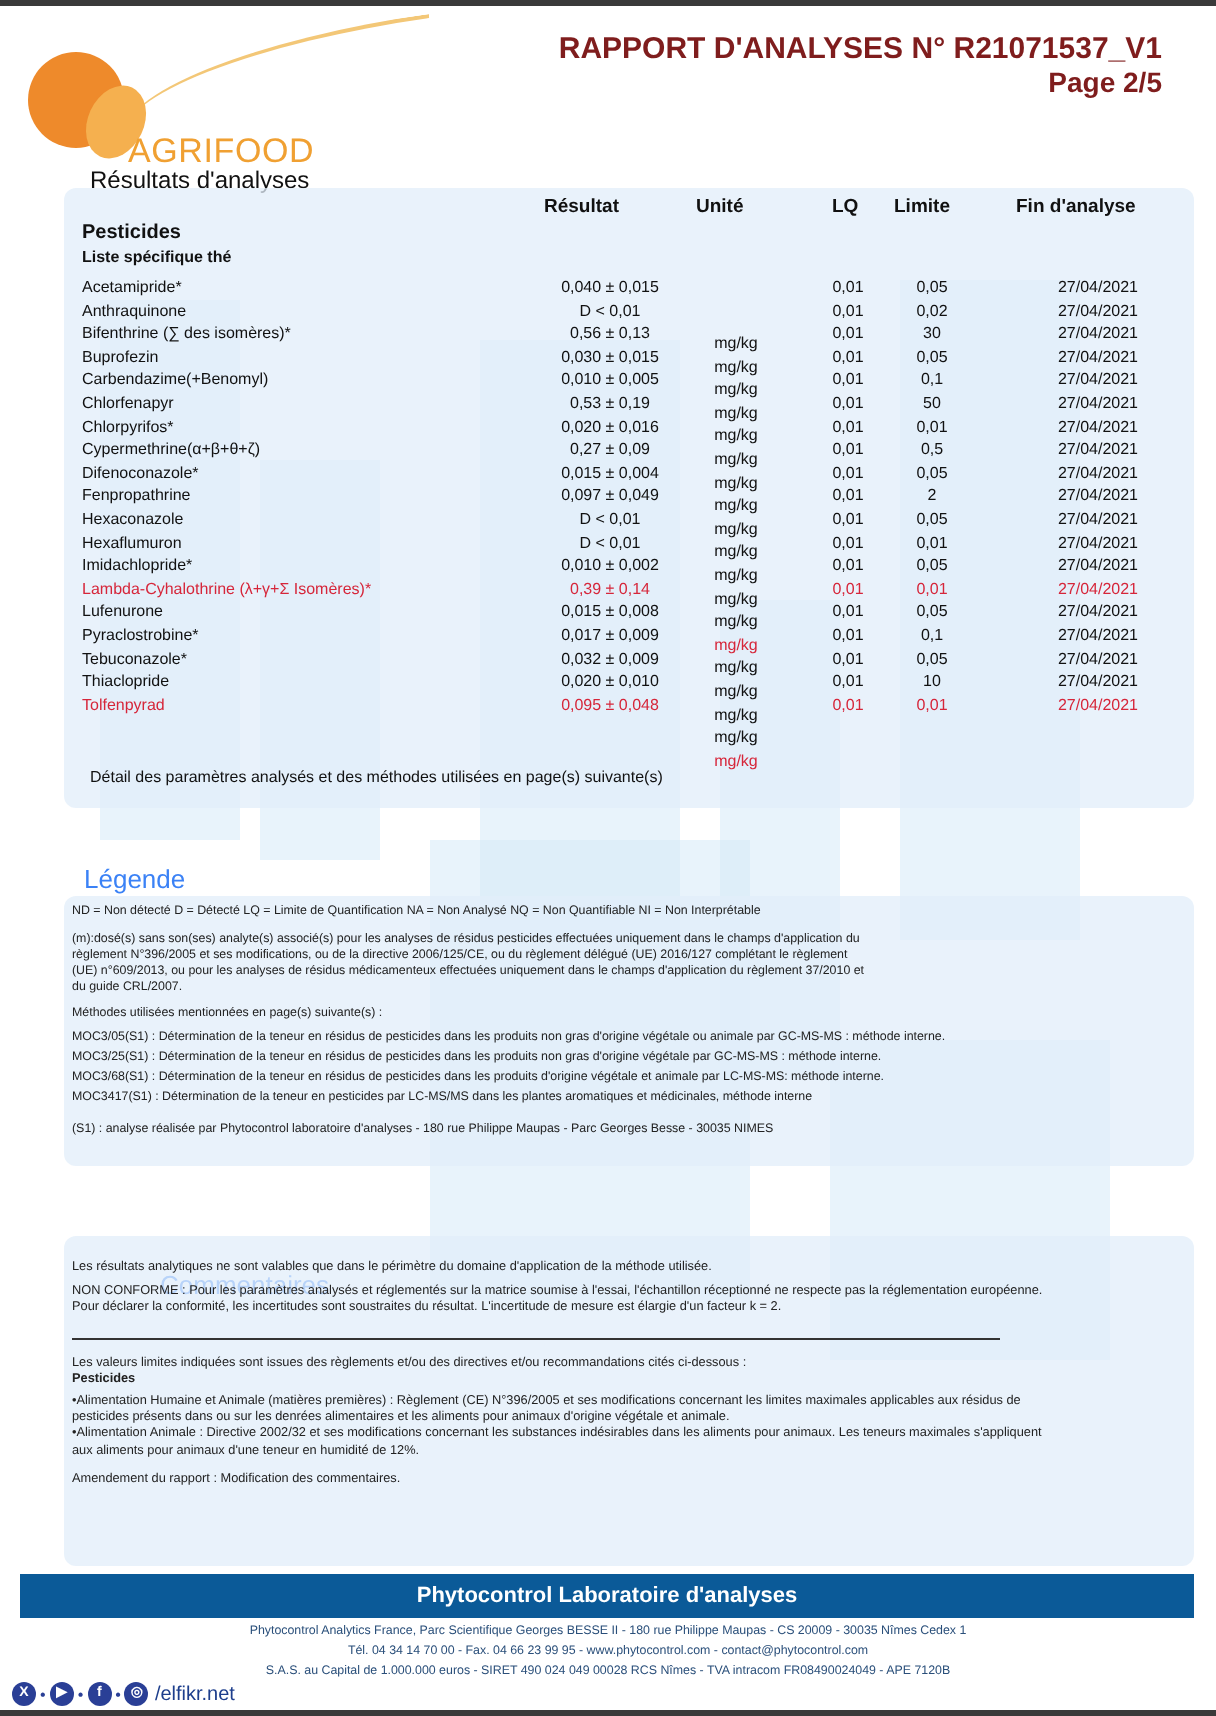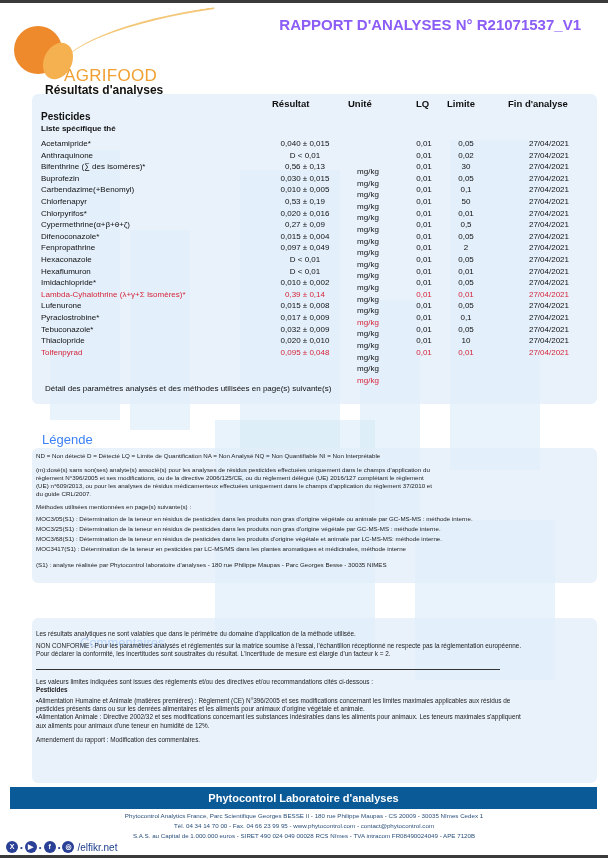--- a/index.html
+++ b/index.html
@@ -11,25 +11,25 @@
   
   .wm { position: absolute; background: #d6e9f8; opacity: 0.55; }
 
   .logo { position: absolute; left: 14px; top: 14px; width: 180px; height: 70px; }
   .logo-circle { position: absolute; left: 0; top: 12px; width: 48px; height: 48px; border-radius: 50%; background: #ee8a2b; }
   .logo-cut { position: absolute; left: 30px; top: 28px; width: 28px; height: 38px; border-radius: 50%; background: #f5b04f; transform: rotate(25deg); }
   .logo-arc { position: absolute; left: 44px; top: 4px; width: 160px; height: 40px; border-top: 2px solid #f3c777; border-radius: 100% 0 0 0; transform: rotate(-8deg); }
   .logo-name { position: absolute; left: 50px; top: 26px; font-size: 24px; font-weight: bold; color: #1f4f82; letter-spacing: -0.3px; }
   .logo-sub { position: absolute; left: 50px; top: 52px; font-size: 17px; color: #f0a032; letter-spacing: 0.3px; }
 
-  .report-head { position: absolute; right: 27px; top: 16px; text-align: right; color: #8b5cf6; font-weight: bold; }
+  .report-head { position: absolute; right: 27px; top: 16px; text-align: right; color: #7f1d1d; font-weight: bold; }
   .report-head .title { font-size: 15px; line-height: 17px; }
   .report-head .line { font-size: 14px; line-height: 17px; }
 
-  .section-title { position: absolute; font-size: 12px; font-weight: bold; color: #111; }
+  .section-title { position: absolute; font-size: 12px; font-weight: normal; color: #111; }
   .big-title { position: absolute; font-size: 13px; color: #3b82f6; }
 
   .panel { position: absolute; background: rgba(225,238,250,0.75); border-radius: 6px; }
 
   .thead { position: absolute; top: 98px; font-size: 9.5px; font-weight: bold; }
   .pest-h { position: absolute; left: 41px; top: 111px; font-size: 10px; font-weight: bold; }
   .pest-sub { position: absolute; left: 41px; top: 124px; font-size: 8px; font-weight: bold; }
 
   .rows { position: absolute; left: 41px; top: 138px; width: 560px; }
   .row { position: relative; height: 11.6px; font-size: 8px; line-height: 11.6px; }
@@ -71,20 +71,21 @@
 
 <div class="logo">
   <div class="logo-arc"></div>
   <div class="logo-circle"></div>
   <div class="logo-cut"></div>
   <div class="logo-sub">AGRIFOOD</div>
 </div>
 
 <div class="report-head">
   <div class="title">RAPPORT D'ANALYSES N° R21071537_V1</div>
+  <div class="line">Page 2/5</div>
 </div>
 
 <div class="section-title" style="left:45px;top:83px;">Résultats d'analyses</div>
 
 <div class="panel" style="left:32px;top:94px;width:565px;height:310px;"></div>
 
 <div class="thead" style="left:272px;">Résultat</div>
 <div class="thead" style="left:348px;">Unité</div>
 <div class="thead" style="left:416px;">LQ</div>
 <div class="thead" style="left:447px;">Limite</div>

